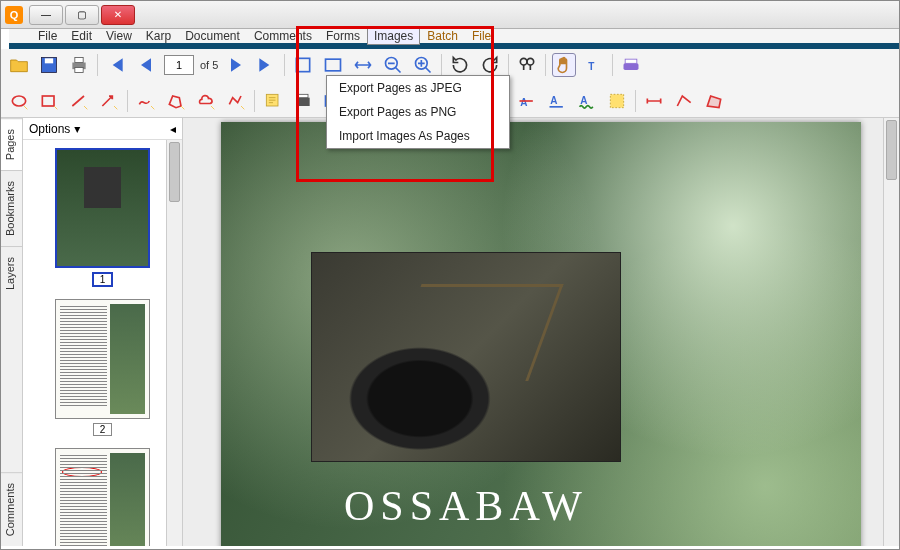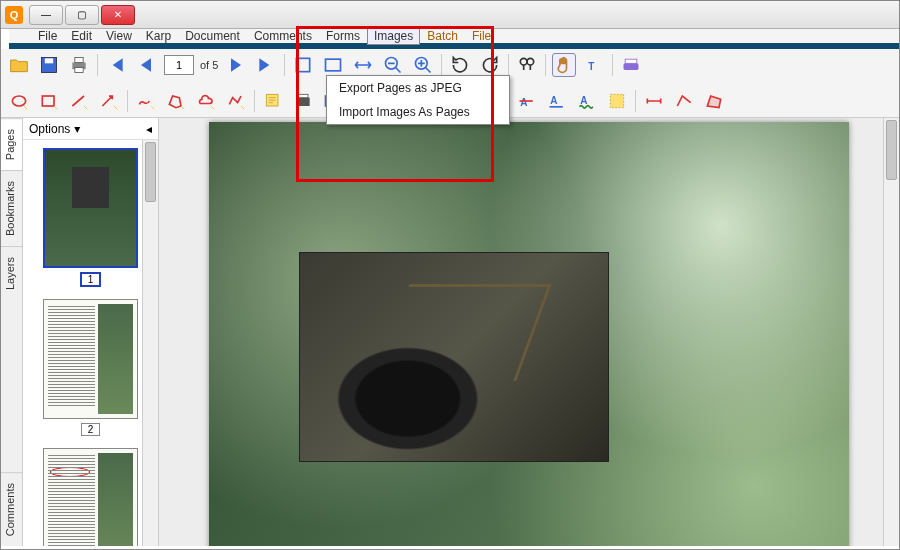--- a/index.html
+++ b/index.html
@@ -26,21 +26,21 @@
   .tsep { width: 1px; height: 22px; background: #ccc; }
   .pagefield { width: 30px; height: 20px; border: 1px solid #888; text-align: center; font-size: 11px; }
   .pagelabel { font-size: 11px; color: #333; }
   
   
   .body { display: flex; height: calc(550px - 28px - 20px - 74px); }
   .sidetabs { width: 22px; background: #f0f0f0; border-right: 1px solid #ccc; display: flex; flex-direction: column; }
   .sidetab { writing-mode: vertical-rl; transform: rotate(180deg); padding: 10px 3px; font-size: 11px; color: #333; border-bottom: 1px solid #ccc; text-align: center; cursor: default; }
   .sidetab.active { background: #fff; }
   
-  .thumbpanel { width: 136px; background: #fff; border-right: 1px solid #ccc; display: flex; flex-direction: column; }
+  .thumbpanel { width: 160px; background: #fff; border-right: 1px solid #ccc; display: flex; flex-direction: column; }
   .thumbhead { height: 22px; display: flex; align-items: center; padding: 0 6px; border-bottom: 1px solid #ddd; font-size: 11px; }
   .thumbhead .arrow { margin-left: auto; }
   .thumblist { flex: 1; overflow-y: auto; padding: 8px; }
   .thumb { width: 95px; margin: 0 auto 12px; text-align: center; }
   .thumb .timg { width: 95px; height: 120px; border: 1px solid #888; background: #dde5dd; position: relative; overflow: hidden; }
   .thumb.selected .timg { border: 2px solid #2040c0; }
   .thumb .tnum { display: inline-block; margin-top: 4px; padding: 0 6px; border: 1px solid #888; font-size: 10px; }
   .thumb.selected .tnum { border: 2px solid #2040c0; }
   
   .docarea { flex: 1; background: #ededed; overflow: hidden; position: relative; display: flex; justify-content: center; padding-top: 4px; }
@@ -384,25 +384,27 @@
       <div class="scrollbar-v">
           <div class="sthumb"></div>
         </div>
     </div>
   </div>
 
   <div class="docarea">
     <div class="page">
       <div class="moss"></div>
       <div class="photo"></div>
+      <div class="ptitle">OSSABAW</div>
     </div>
     <div class="scrollbar-v">
         <div class="sthumb"></div>
       </div>
   </div>
 </div>
 
 <div class="dropdown">
   <div class="ditem">Export Pages as JPEG</div>
+  <div class="ditem">Export Pages as PNG</div>
   <div class="ditem">Import Images As Pages</div>
 </div>
 
 <div class="highlight-box"></div>
 
 </body></html>

